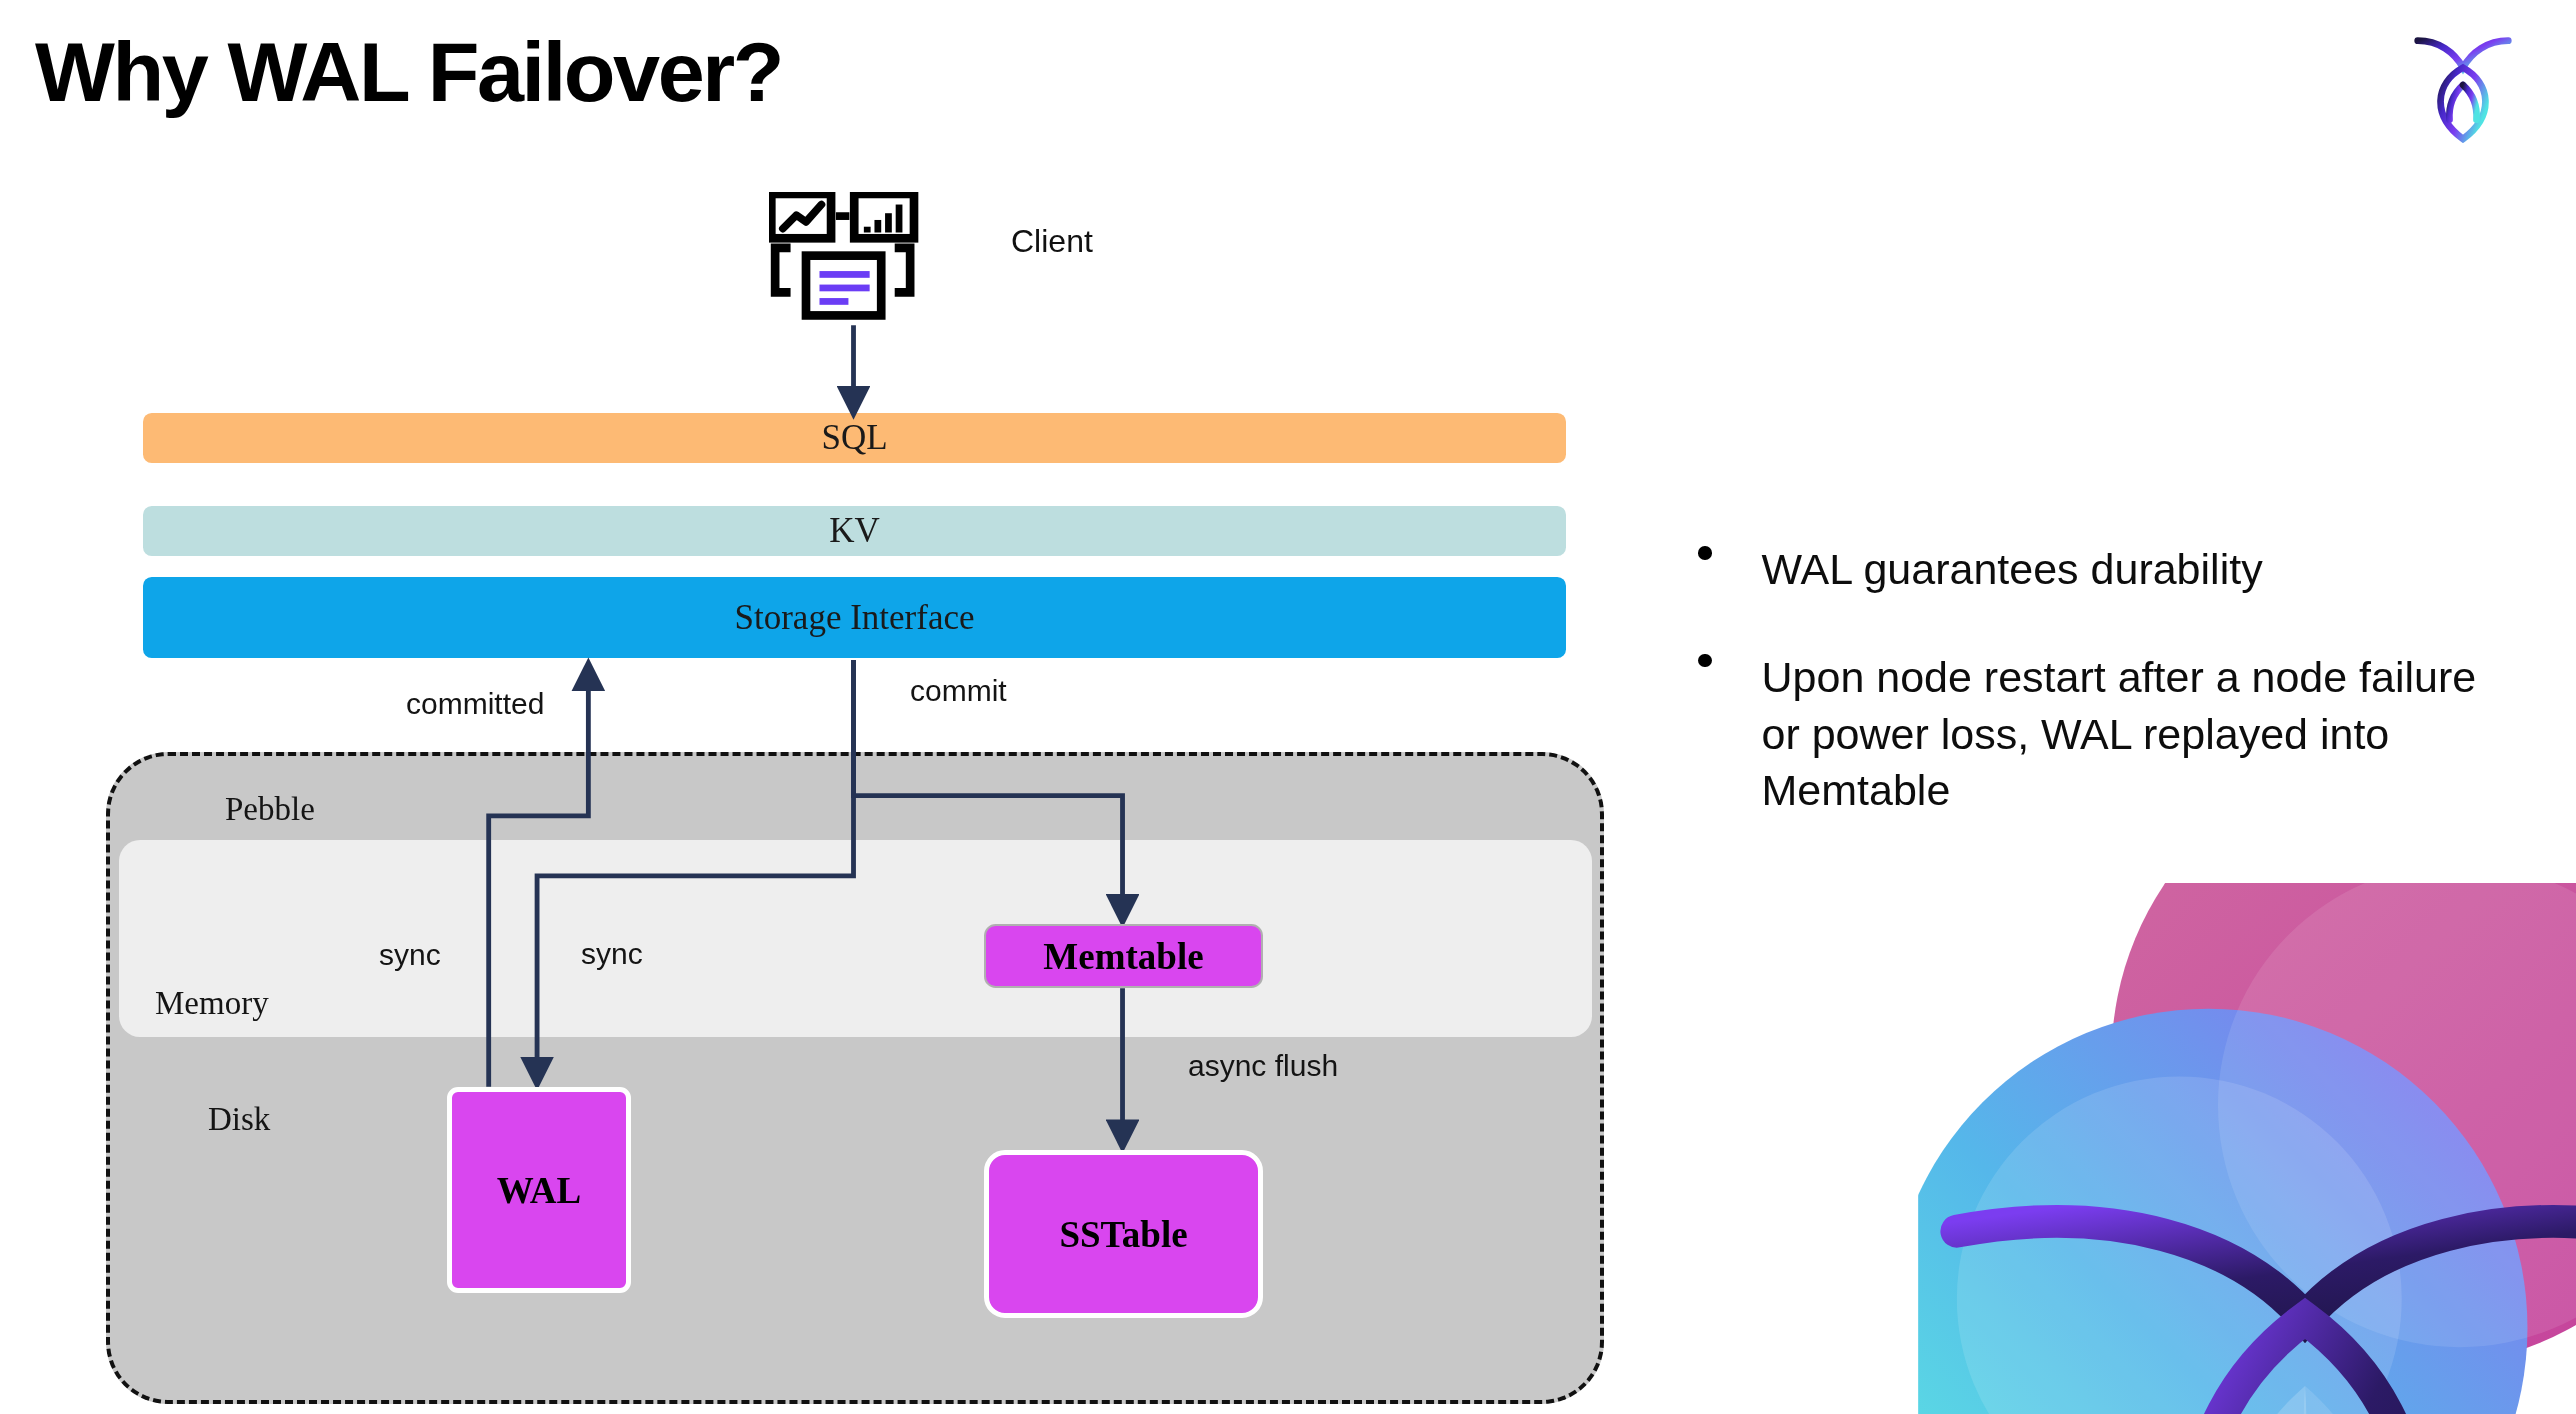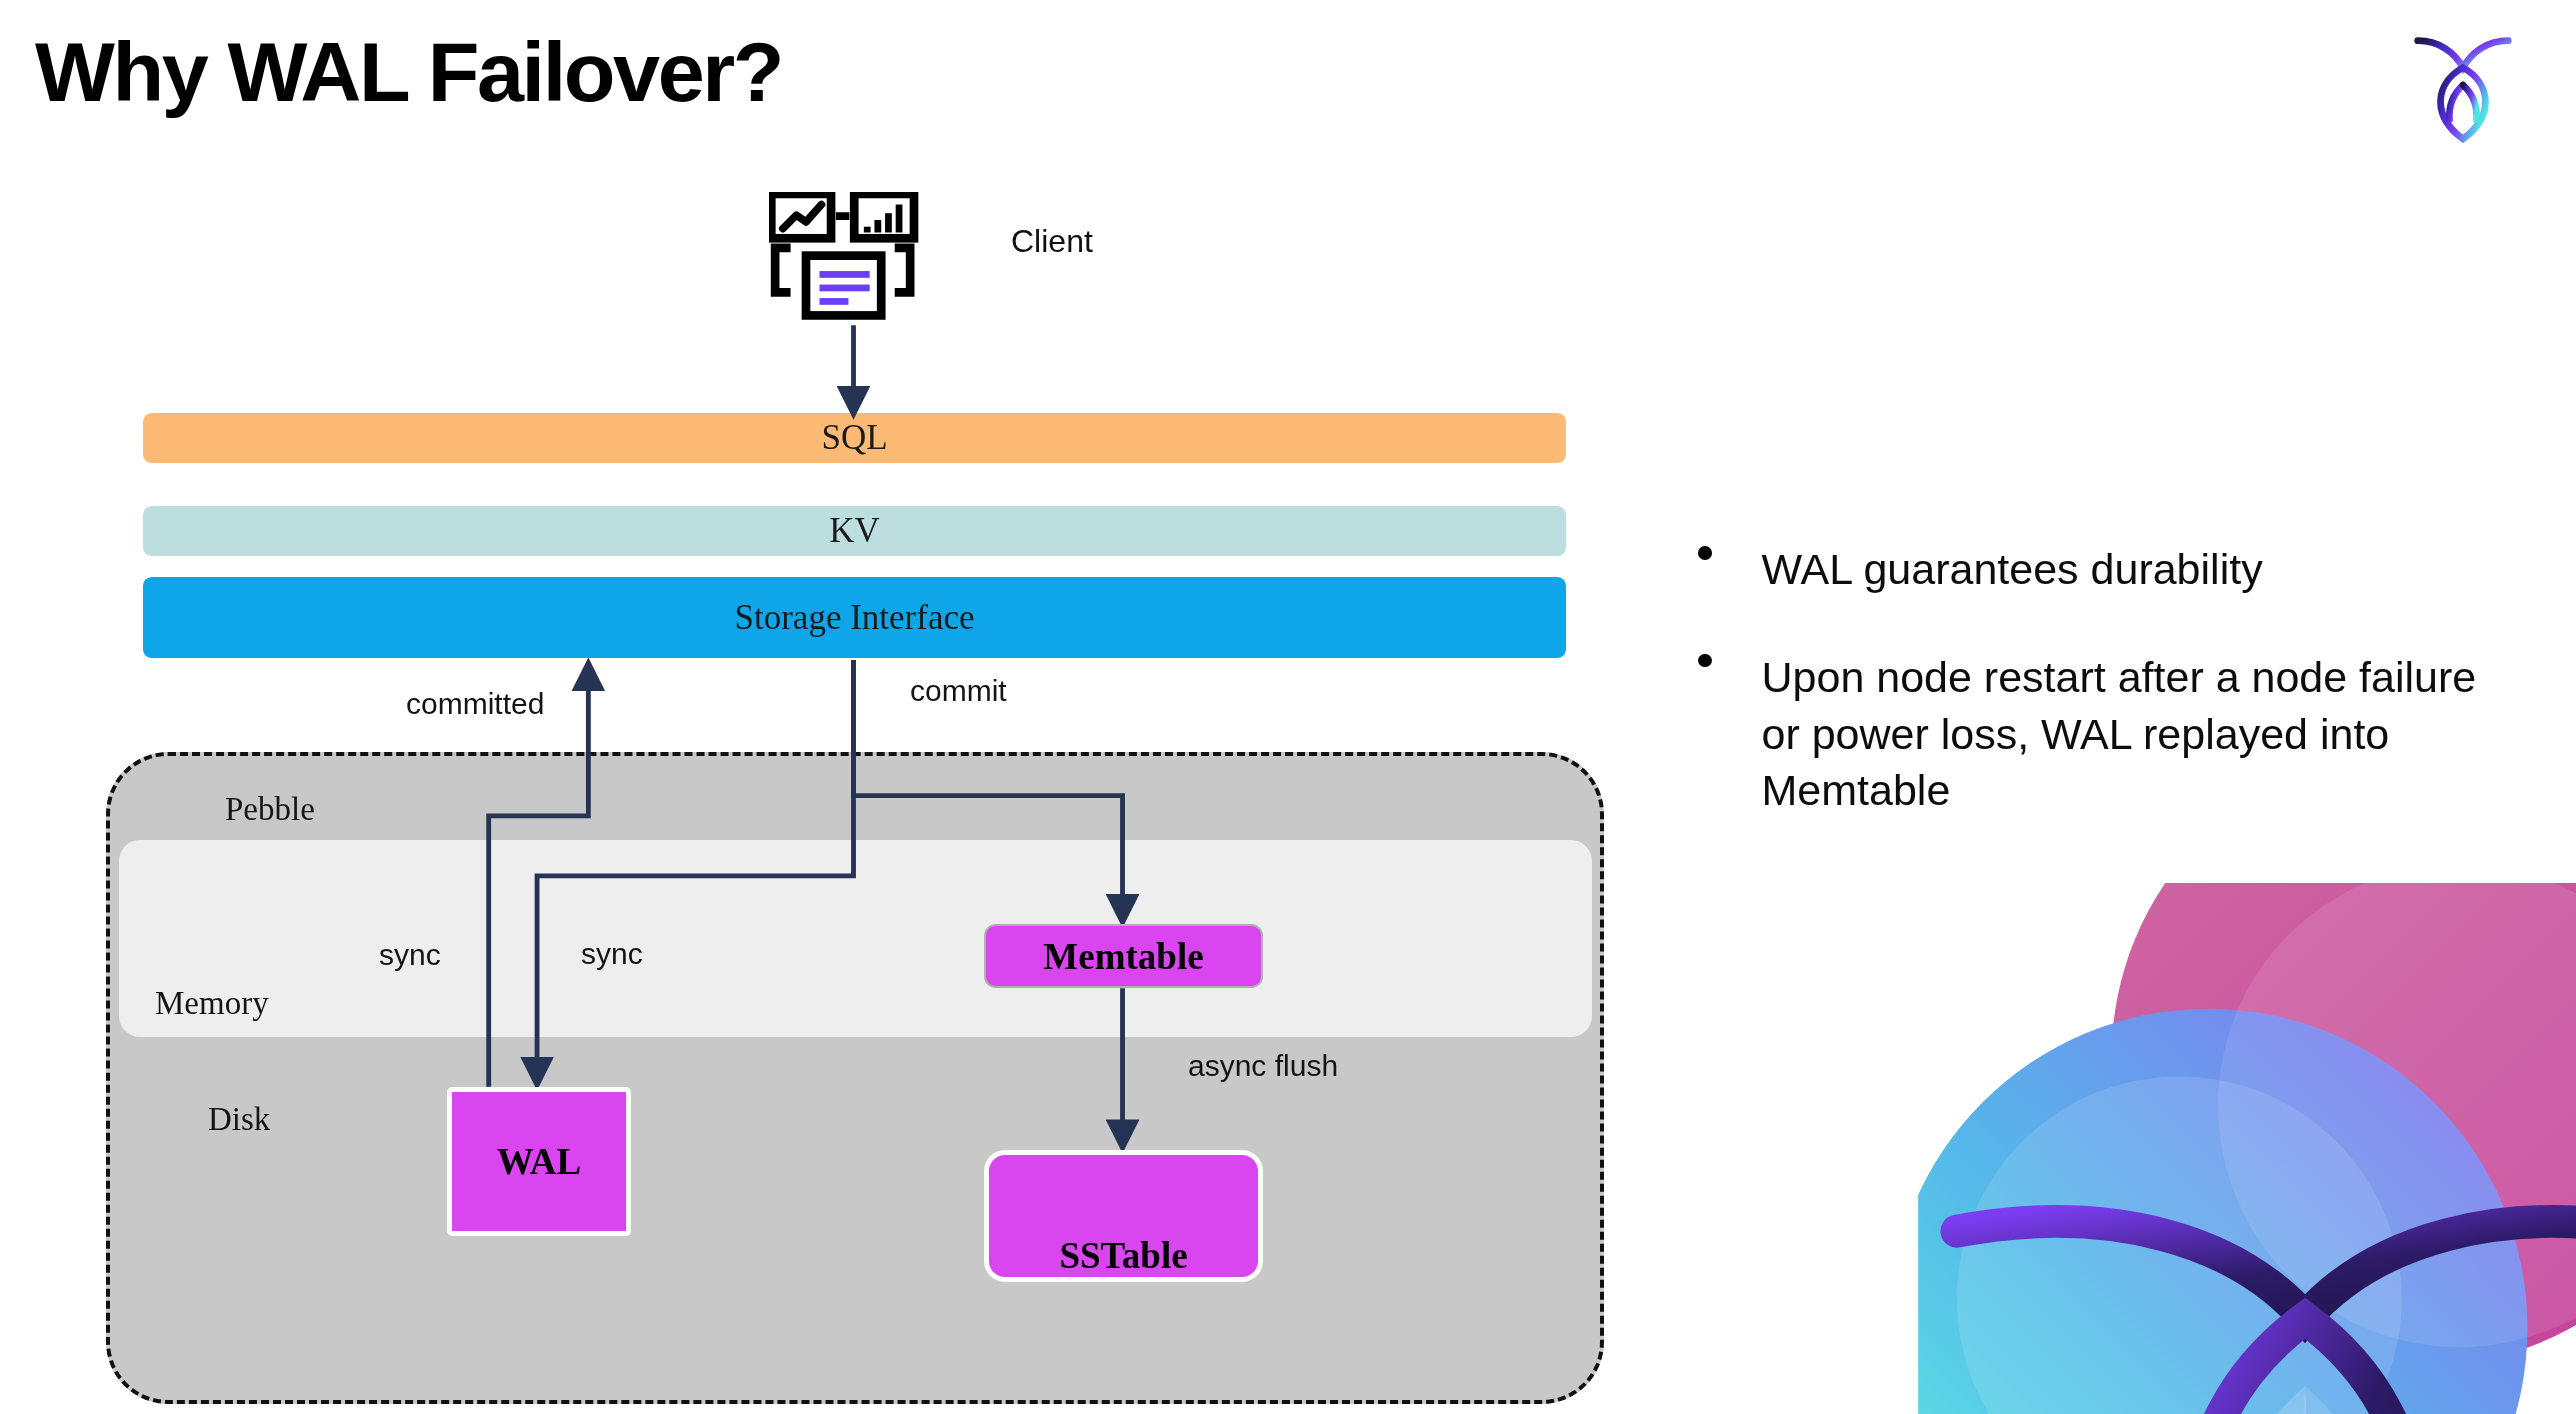--- a/index.html
+++ b/index.html
@@ -68,29 +68,28 @@
     font-weight:700; color:#000000;
     background:#d946ef;
     box-sizing:border-box;
   }
   #box-memtable{
     left:984px; top:924px; width:279px; height:64px;
     border:2.9px solid #b0b0b0; border-radius:11.6px;
     font-size:37px;
   }
   #box-wal{
-    left:447px; top:1087px; width:184px; height:149px;
-    border:5.8px solid #ffffff; border-radius:5px;
+    left:447px; top:1087px; width:184px; height:206px;
+    border:5.8px solid #ffffff; border-radius:11px;
     font-size:37px;
   }
   #box-sstable{
-    left:984px; top:1150px; width:279px; height:132px;
+    left:984px; top:1150px; width:279px; height:168px;
     border:5.8px solid #ffffff; border-radius:21px;
     font-size:37px;
-    align-items:flex-end;
   }
 
   
   .edge-label{
     font-family:"Liberation Sans",sans-serif;
     font-size:30px; color:#141414; white-space:nowrap;
   }
   #label-committed{ left:406px; top:687px; }
   #label-commit{    left:910px; top:674px; }
   #label-sync-left{ left:379px; top:938px; }

